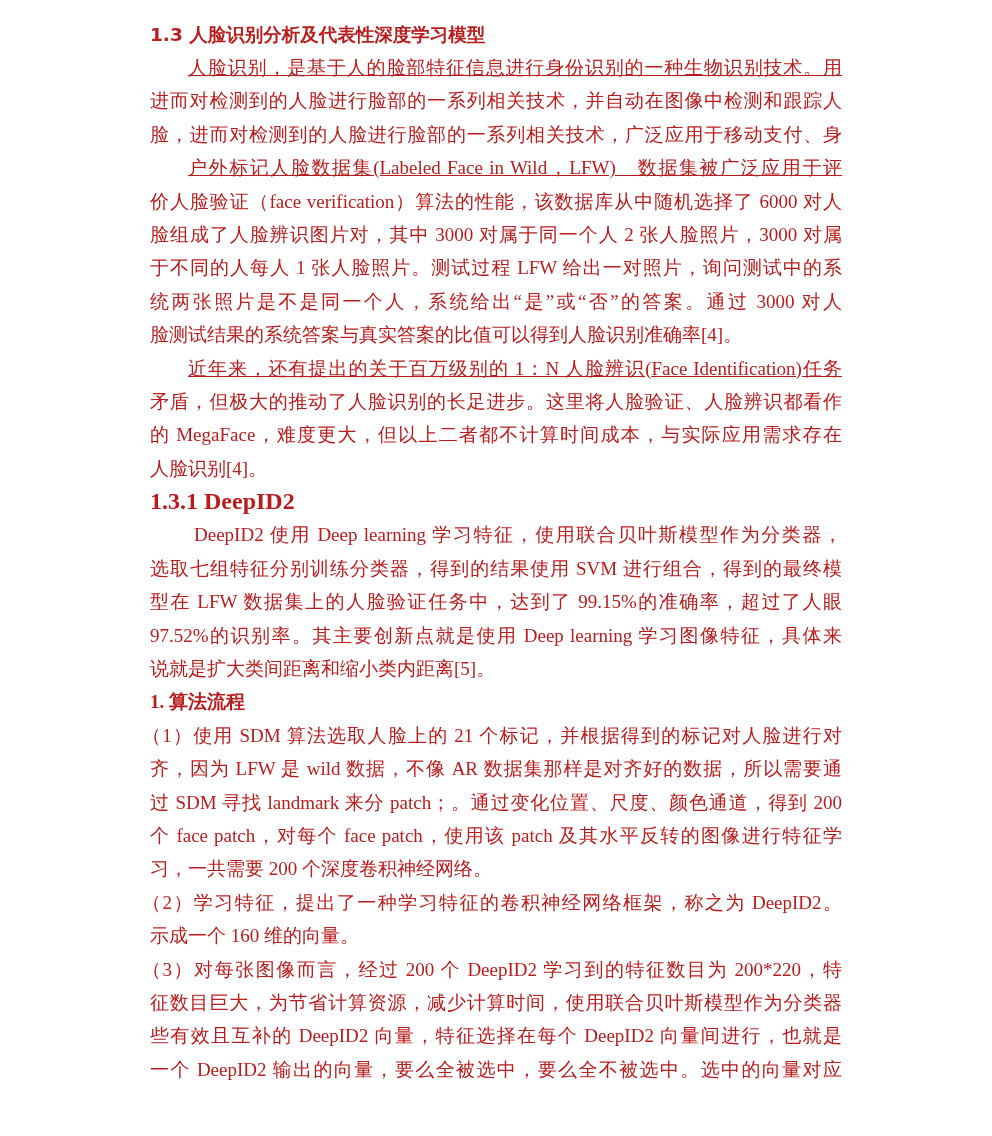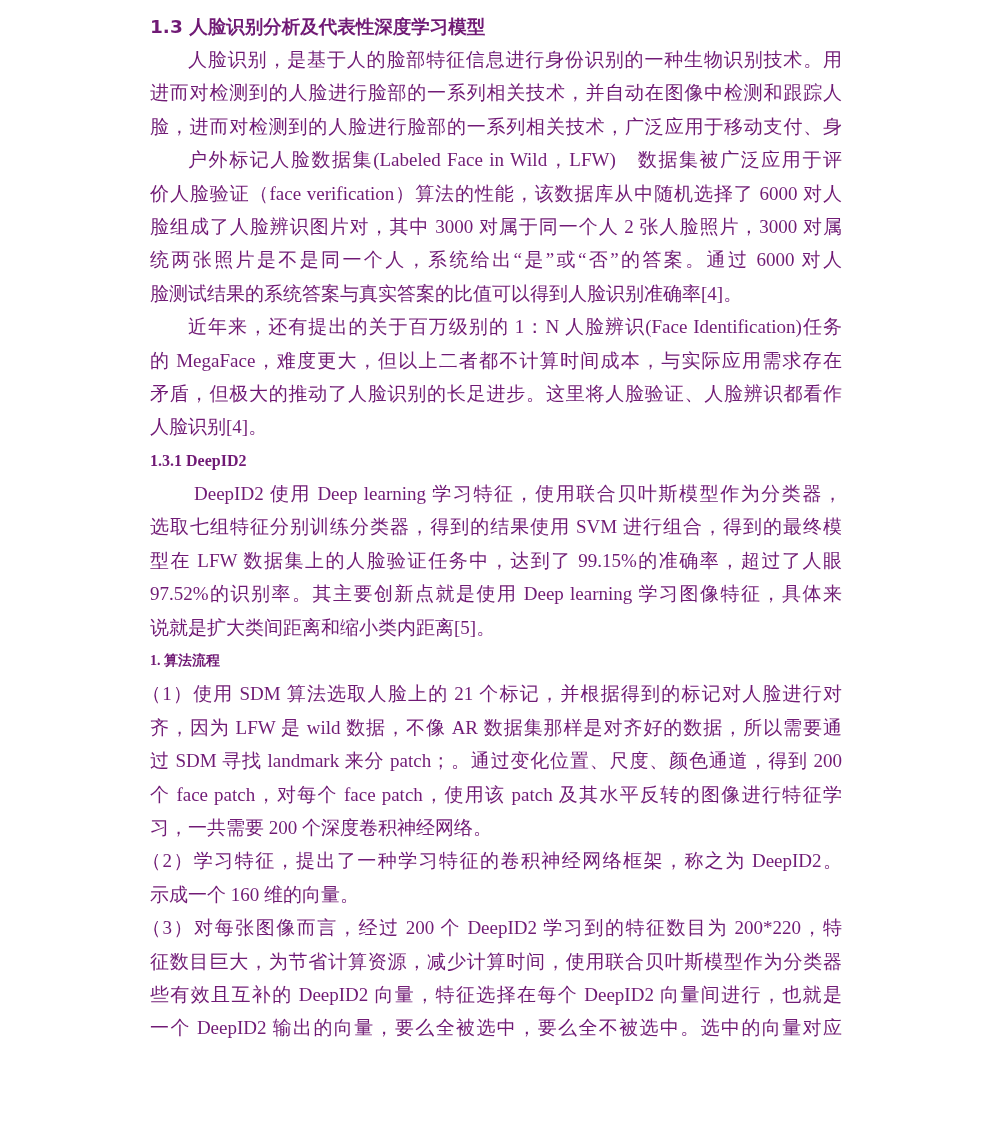--- a/index.html
+++ b/index.html
@@ -1,58 +1,59 @@
 <!DOCTYPE html>
 <html><head>
 <meta charset="utf-8">
 <style>
   html, body { margin: 0; padding: 0; background: #ffffff; }
   body { width: 992px; height: 1136px; overflow: hidden; position: relative; }
   .page {
-    position: absolute; left: 150px; top: 8px; width: 692px;
+    position: absolute; left: 150px; top: 16px; width: 692px;
     font-family: "Liberation Serif", "DejaVu Serif", serif;
-    color: #701a75; font-size: 19px;
+    color: #b91c1c; font-size: 19px;
   }
   .line {
     height: 33.4px; line-height: 33.4px; white-space: nowrap;
     text-align: justify; text-align-last: justify; overflow: hidden;
   }
   .line.last { text-align-last: left; }
-  .indent { padding-left: 38px; }
+  .indent { padding-left: 38px; text-decoration: underline; }
   .indent-lg { padding-left: 44px; }
   .h1 { font-family: "DejaVu Sans", sans-serif; font-weight: bold; font-size: 18.5px; height: 34px; line-height: 36px; }
-  .h2 { font-weight: bold; font-size: 16px; }
-  .h3 { font-weight: bold; font-size: 14px; }
+  .h2 { font-weight: bold; font-size: 24px; }
+  .h3 { font-weight: bold; font-size: 19px; }
   .item-first { margin-left: -8px; }
 </style>
 </head>
 <body>
 
 <div class="page">
 
   <div class="line h1 last" style="margin-top:1px;">1.3  人脸识别分析及代表性深度学习模型</div>
 
   <div>
     <div class="line indent">人脸识别，是基于人的脸部特征信息进行身份识别的一种生物识别技术。用</div>
     <div class="line">进而对检测到的人脸进行脸部的一系列相关技术，并自动在图像中检测和跟踪人</div>
     <div class="line">脸，进而对检测到的人脸进行脸部的一系列相关技术，广泛应用于移动支付、身</div>
   </div>
 
   <div>
     <div class="line indent">户外标记人脸数据集(Labeled Face in Wild，LFW)　数据集被广泛应用于评</div>
     <div class="line">价人脸验证（face verification）算法的性能，该数据库从中随机选择了 6000 对人</div>
     <div class="line">脸组成了人脸辨识图片对，其中 3000 对属于同一个人 2 张人脸照片，3000 对属</div>
-    <div class="line">统两张照片是不是同一个人，系统给出“是”或“否”的答案。通过 6000 对人</div>
+    <div class="line">于不同的人每人 1 张人脸照片。测试过程 LFW 给出一对照片，询问测试中的系</div>
+    <div class="line">统两张照片是不是同一个人，系统给出“是”或“否”的答案。通过 3000 对人</div>
     <div class="line last">脸测试结果的系统答案与真实答案的比值可以得到人脸识别准确率[4]。</div>
   </div>
 
   <div>
     <div class="line indent">近年来，还有提出的关于百万级别的 1：N 人脸辨识(Face Identification)任务</div>
+    <div class="line">矛盾，但极大的推动了人脸识别的长足进步。这里将人脸验证、人脸辨识都看作</div>
     <div class="line">的 MegaFace，难度更大，但以上二者都不计算时间成本，与实际应用需求存在</div>
-    <div class="line">矛盾，但极大的推动了人脸识别的长足进步。这里将人脸验证、人脸辨识都看作</div>
     <div class="line last">人脸识别[4]。</div>
   </div>
 
   <div class="line h2 last">1.3.1 DeepID2</div>
 
   <div>
     <div class="line indent-lg">DeepID2 使用 Deep learning 学习特征，使用联合贝叶斯模型作为分类器，</div>
     <div class="line">选取七组特征分别训练分类器，得到的结果使用 SVM 进行组合，得到的最终模</div>
     <div class="line">型在 LFW 数据集上的人脸验证任务中，达到了 99.15%的准确率，超过了人眼</div>
     <div class="line">97.52%的识别率。其主要创新点就是使用 Deep learning 学习图像特征，具体来</div>

